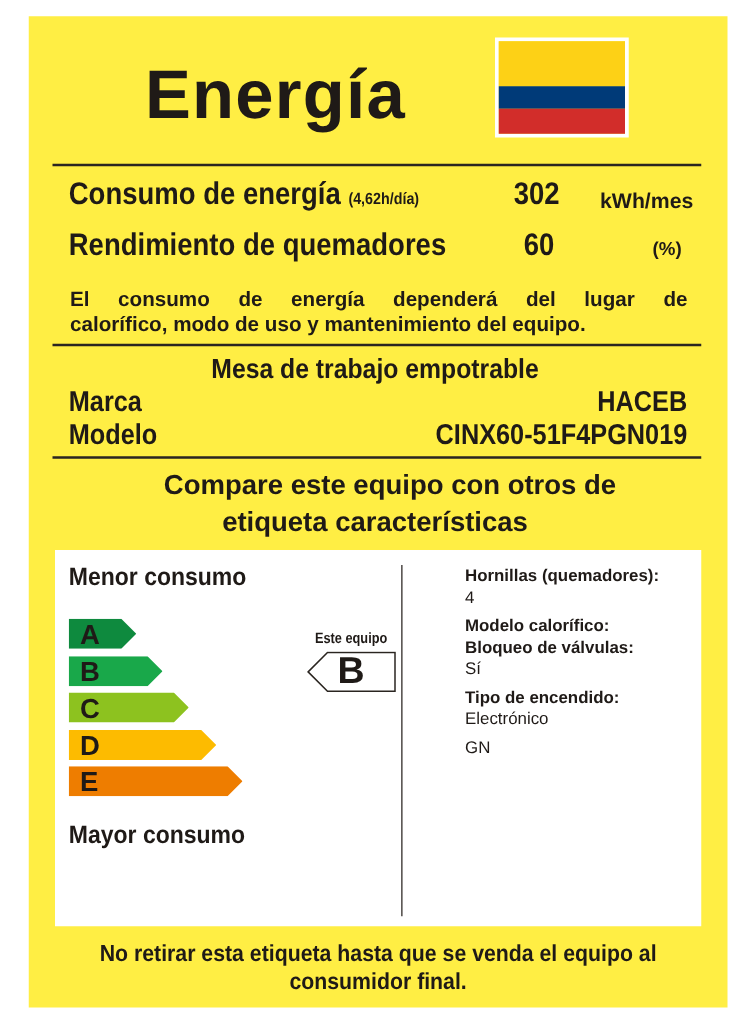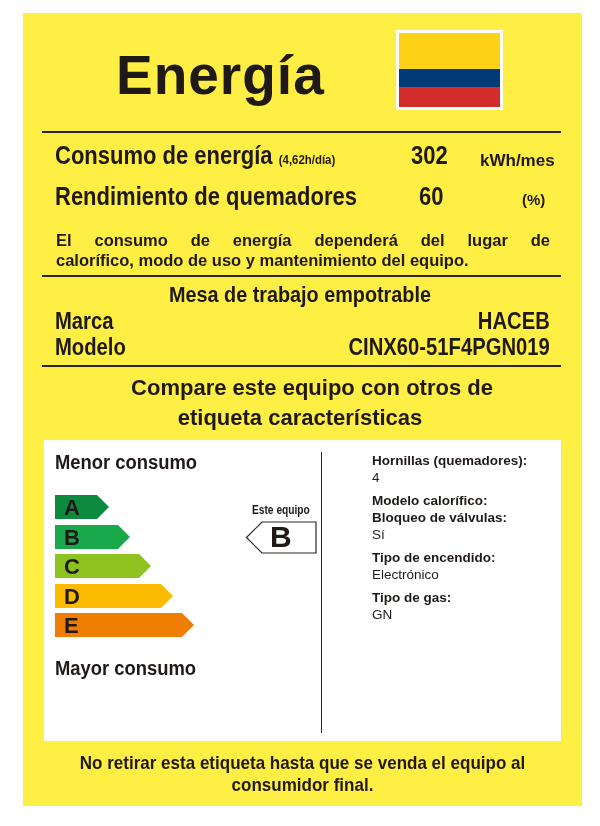--- a/index.html
+++ b/index.html
@@ -117,21 +117,20 @@
   </div>
   <div>
     <div class="spec-label">Bloqueo de válvulas:</div>
     <div class="spec-value">Sí</div>
   </div>
   <div>
     <div class="spec-label">Tipo de encendido:</div>
     <div class="spec-value">Electrónico</div>
   </div>
   <div>
-    <div class="spec-label">Tipo de gas:</div>
     <div class="spec-value">GN</div>
   </div>
 </div>
 
 <div class="abs footer">
   <div>No retirar esta etiqueta hasta que se venda el equipo al</div>
   <div>consumidor final.</div>
 </div>
 
 </body></html>

